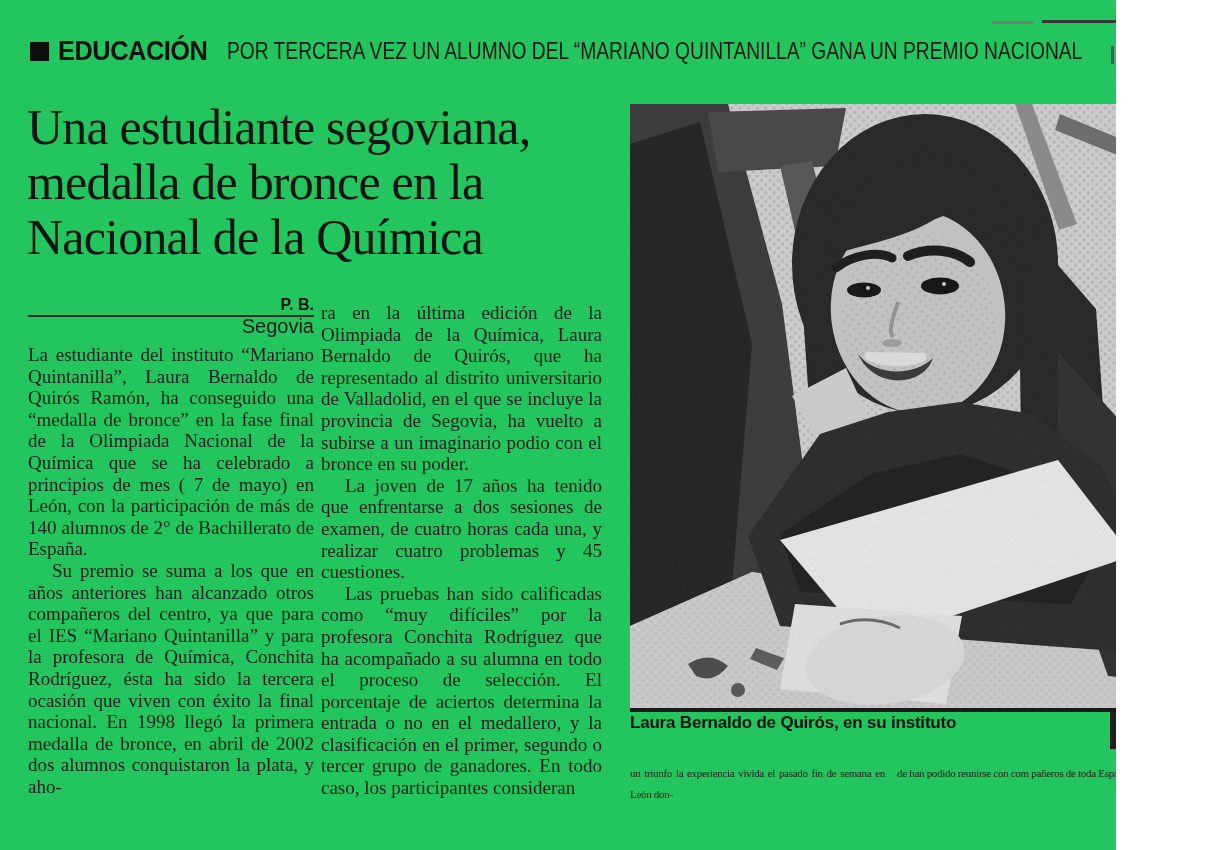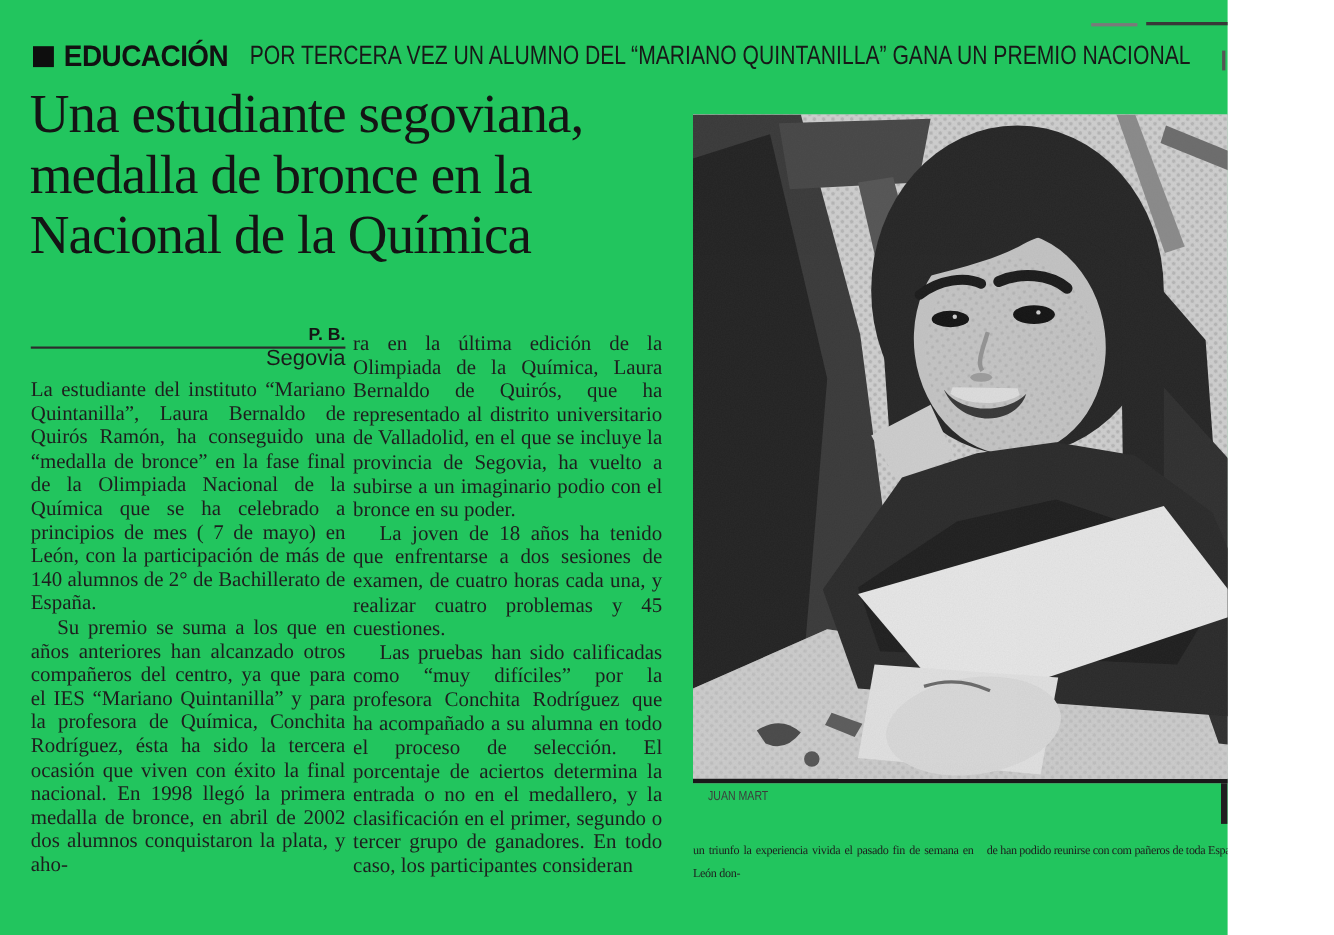--- a/index.html
+++ b/index.html
@@ -19,21 +19,21 @@
   .kicker-section{
     font-family:"Liberation Sans",sans-serif;font-weight:bold;font-size:27px;
     letter-spacing:-0.5px;color:#111;transform:scaleX(0.94);transform-origin:left center;
   }
   .kicker-strap{
     font-family:"Liberation Sans",sans-serif;font-weight:normal;font-size:24px;
     color:#181818;margin-left:10px;transform:scaleX(0.80);transform-origin:left center;letter-spacing:0px;
   }
 
   
-  .headline{position:absolute;left:27px;top:76px;width:600px;font-weight:normal;margin:0;}
+  .headline{position:absolute;left:27px;top:100px;width:600px;font-weight:normal;margin:0;}
   .headline .hl-line{
     font-size:50px;line-height:55px;letter-spacing:-0.8px;color:#141414;white-space:nowrap;
   }
 
   
   .byline{position:absolute;left:28px;top:297px;width:286px;font-family:"Liberation Sans",sans-serif;text-align:right;}
   .byline-author{font-weight:bold;font-size:16px;line-height:16px;color:#151515;}
   .byline-rule{border:0;border-top:2px solid #2c2c2c;margin:2px 0 0 0;}
   .byline-location{font-size:20px;line-height:18px;color:#1a1a1a;}
 
@@ -87,21 +87,21 @@
     <hr class="byline-rule">
     <div class="byline-location">Segovia</div>
   </div>
 
   <div id="col1" class="body-col">
       <p>La estudiante del instituto “Mariano Quintanilla”, Laura Bernaldo de Quirós Ramón, ha conseguido una “medalla de bronce” en la fase final de la Olimpiada Nacional de la Química que se ha celebrado a principios de mes ( 7 de mayo) en León, con la participación de más de 140 alumnos de 2° de Bachillerato de España.</p>
       <p>Su premio se suma a los que en años anteriores han alcanzado otros compañeros del centro, ya que para el IES “Mariano Quintanilla” y para la profesora de Química, Conchita Rodríguez, ésta ha sido la tercera ocasión que viven con éxito la final nacional. En 1998 llegó la primera medalla de bronce, en abril de 2002 dos alumnos conquistaron la plata, y aho-</p>
     </div>
   <div id="col2" class="body-col">
       <p>ra en la última edición de la Olimpiada de la Química, Laura Bernaldo de Quirós, que ha representado al distrito universitario de Valladolid, en el que se incluye la provincia de Segovia, ha vuelto a subirse a un imaginario podio con el bronce en su poder.</p>
-      <p>La joven de 18 años ha tenido que enfrentarse a dos sesiones de examen, de cuatro horas cada una, y realizar cuatro problemas y 45 cuestiones.</p>
+      <p>La joven de 17 años ha tenido que enfrentarse a dos sesiones de examen, de cuatro horas cada una, y realizar cuatro problemas y 45 cuestiones.</p>
       <p>Las pruebas han sido calificadas como “muy difíciles” por la profesora Conchita Rodríguez que ha acompañado a su alumna en todo el proceso de selección. El porcentaje de aciertos determina la entrada o no en el medallero, y la clasificación en el primer, segundo o tercer grupo de ganadores. En todo caso, los participantes consideran</p>
     </div>
 
   <figure class="photo" style="margin:0">
     <svg width="573" height="604" viewBox="0 0 573 604" xmlns="http://www.w3.org/2000/svg">
       <defs>
         <pattern id="ht" width="6" height="6" patternUnits="userSpaceOnUse" patternTransform="rotate(45)">
           <rect width="6" height="6" fill="#d0d0d0"></rect>
           <circle cx="3" cy="3" r="1.7" fill="#b7b7b7"></circle>
         </pattern>
@@ -176,20 +176,21 @@
       <path d="M58,560 q22,-14 40,2 q-14,18 -32,10 Z" fill="#4a4a4a"></path>
       <circle cx="108" cy="586" r="7" fill="#565656"></circle>
       <path d="M126,544 l28,10 -7,12 -27,-11 Z" fill="#5c5c5c"></path>
       <path d="M210,520 q30,-10 60,4" stroke="#6a6a6a" stroke-width="3" fill="none"></path>
 
       <rect width="573" height="604" filter="url(#grain)" opacity="0.18"></rect>
     </svg>
   </figure>
 
   <div class="caption-row">
+    <figcaption class="caption">Laura Bernaldo de Quirós, en su instituto</figcaption>
     <span class="credit">JUAN MART</span>
   </div>
 
   <div id="col3" class="cont-col">
       <p>un triunfo la experiencia vivida el pasado fin de semana en León don-</p>
     </div>
   <div id="col4" class="cont-col">
       <p>de han podido reunirse con com pañeros de toda España.</p>
     </div>
 

